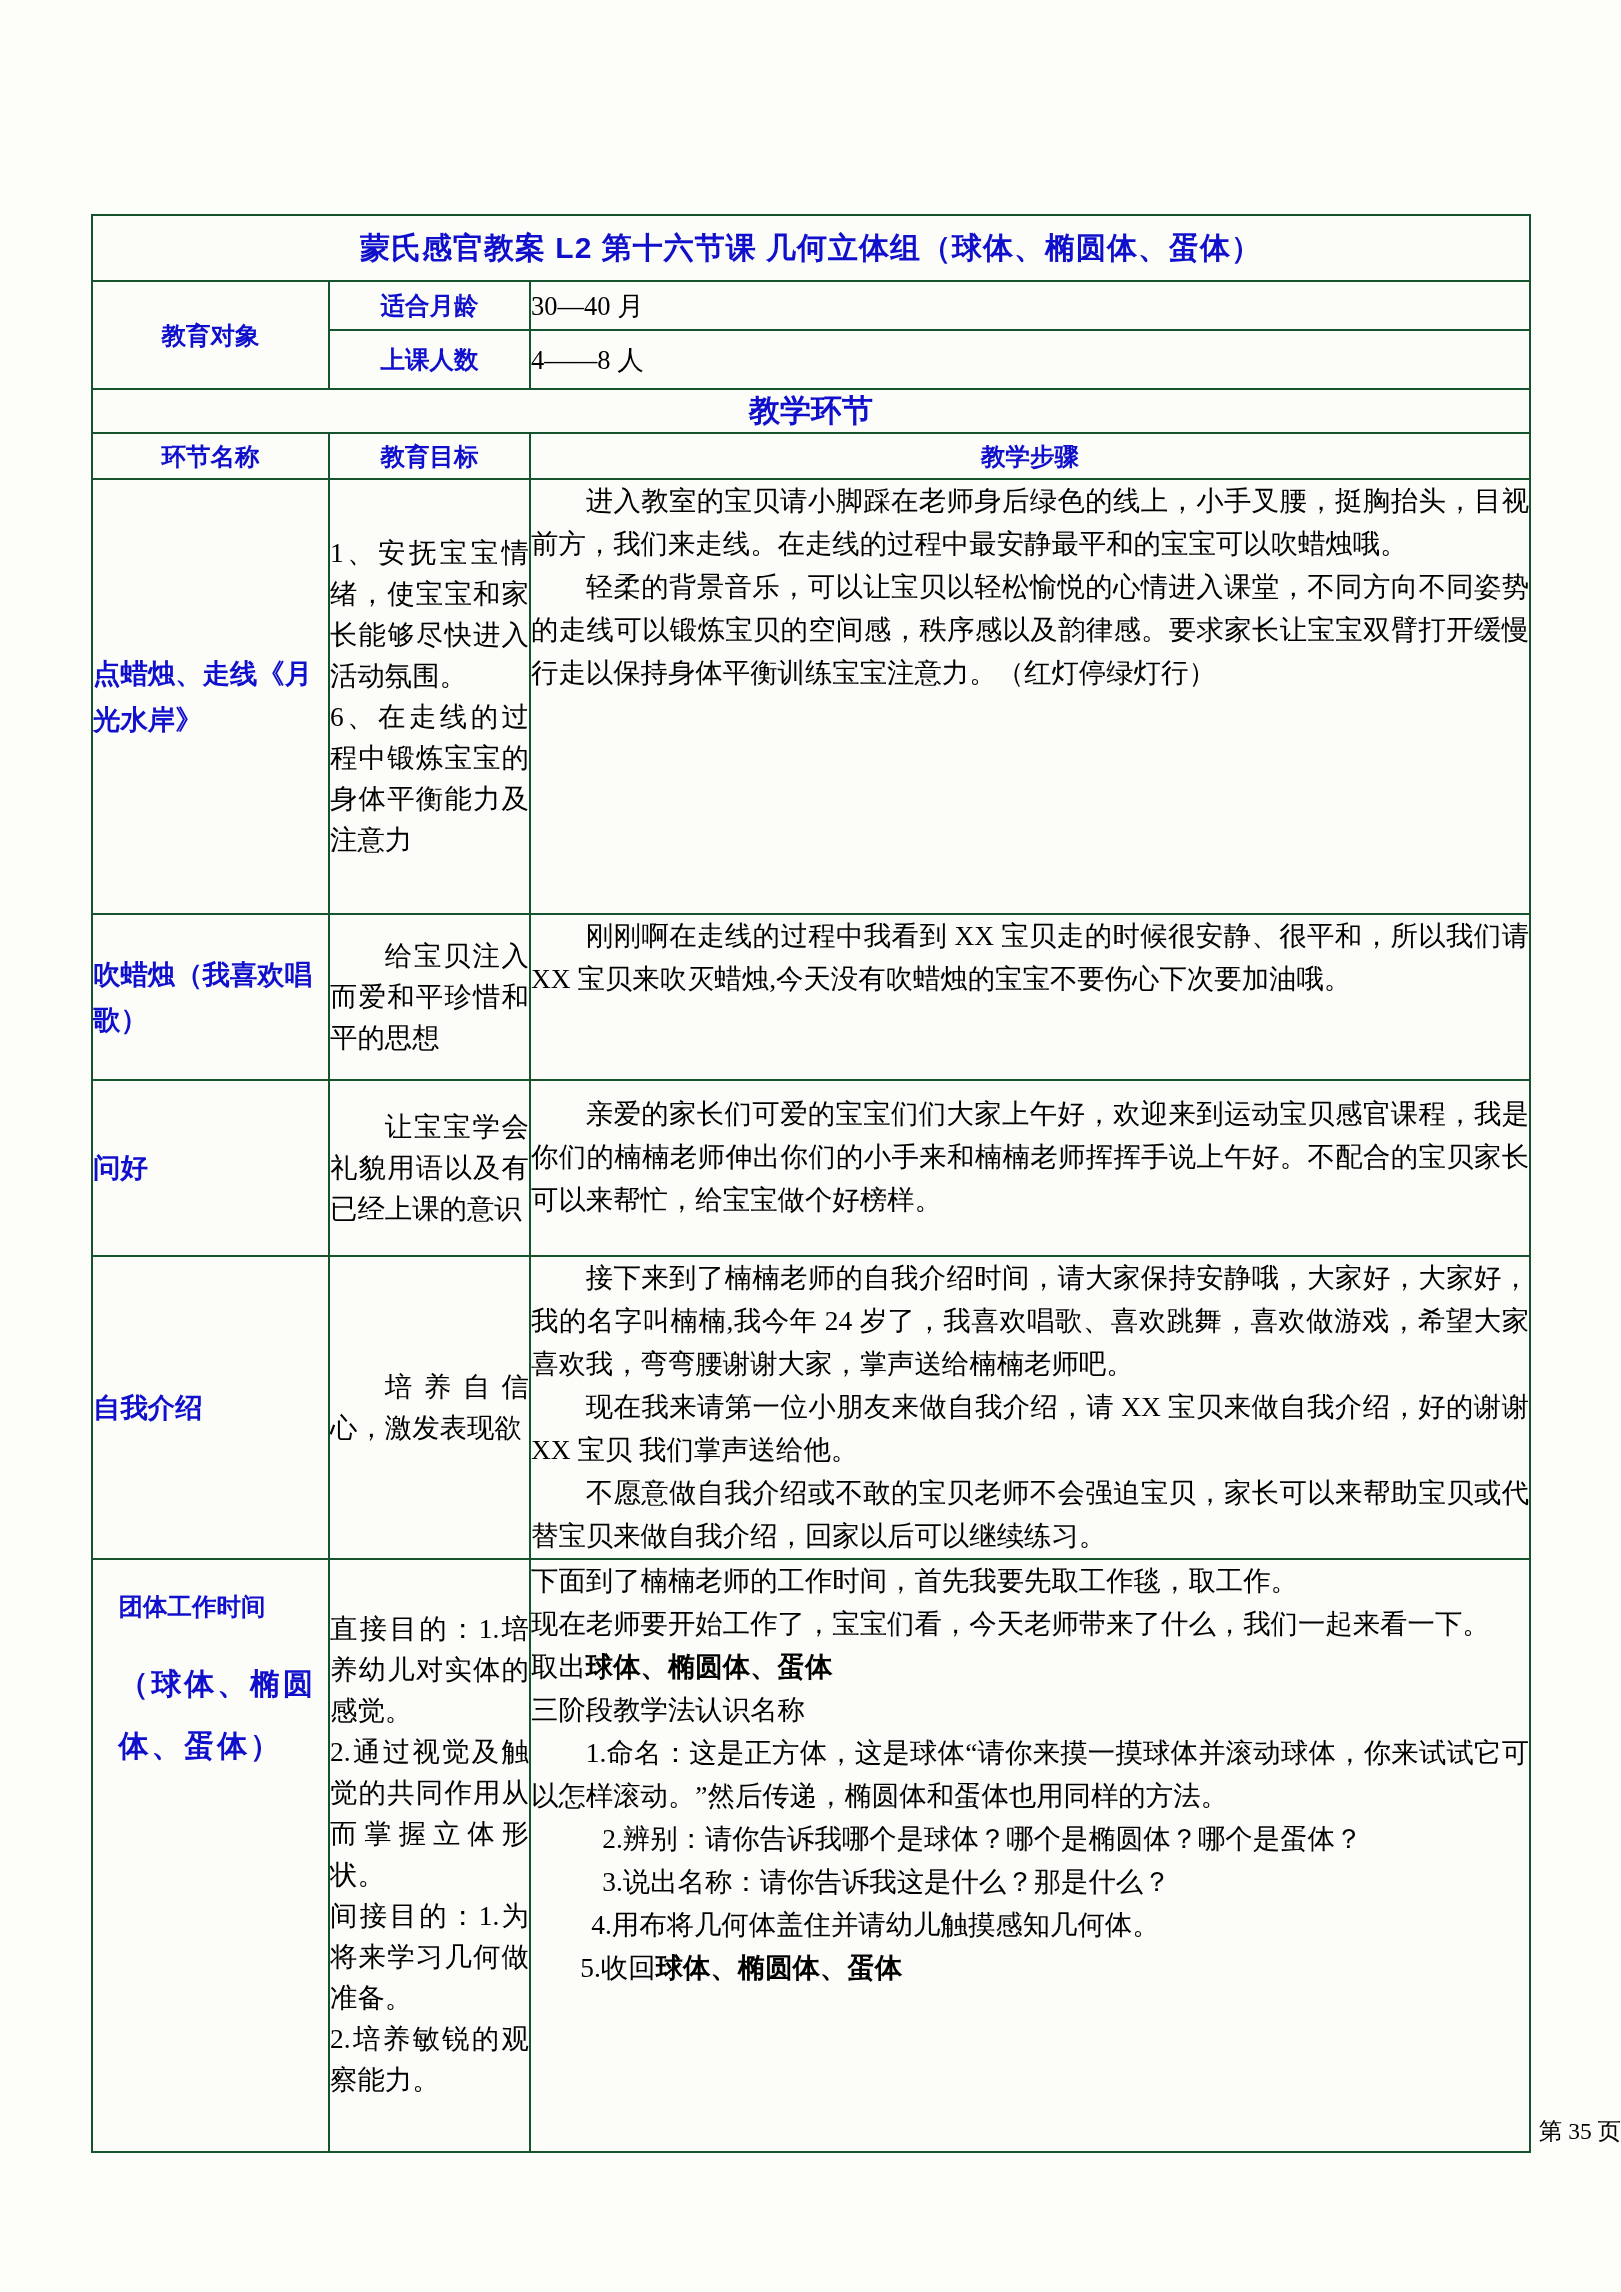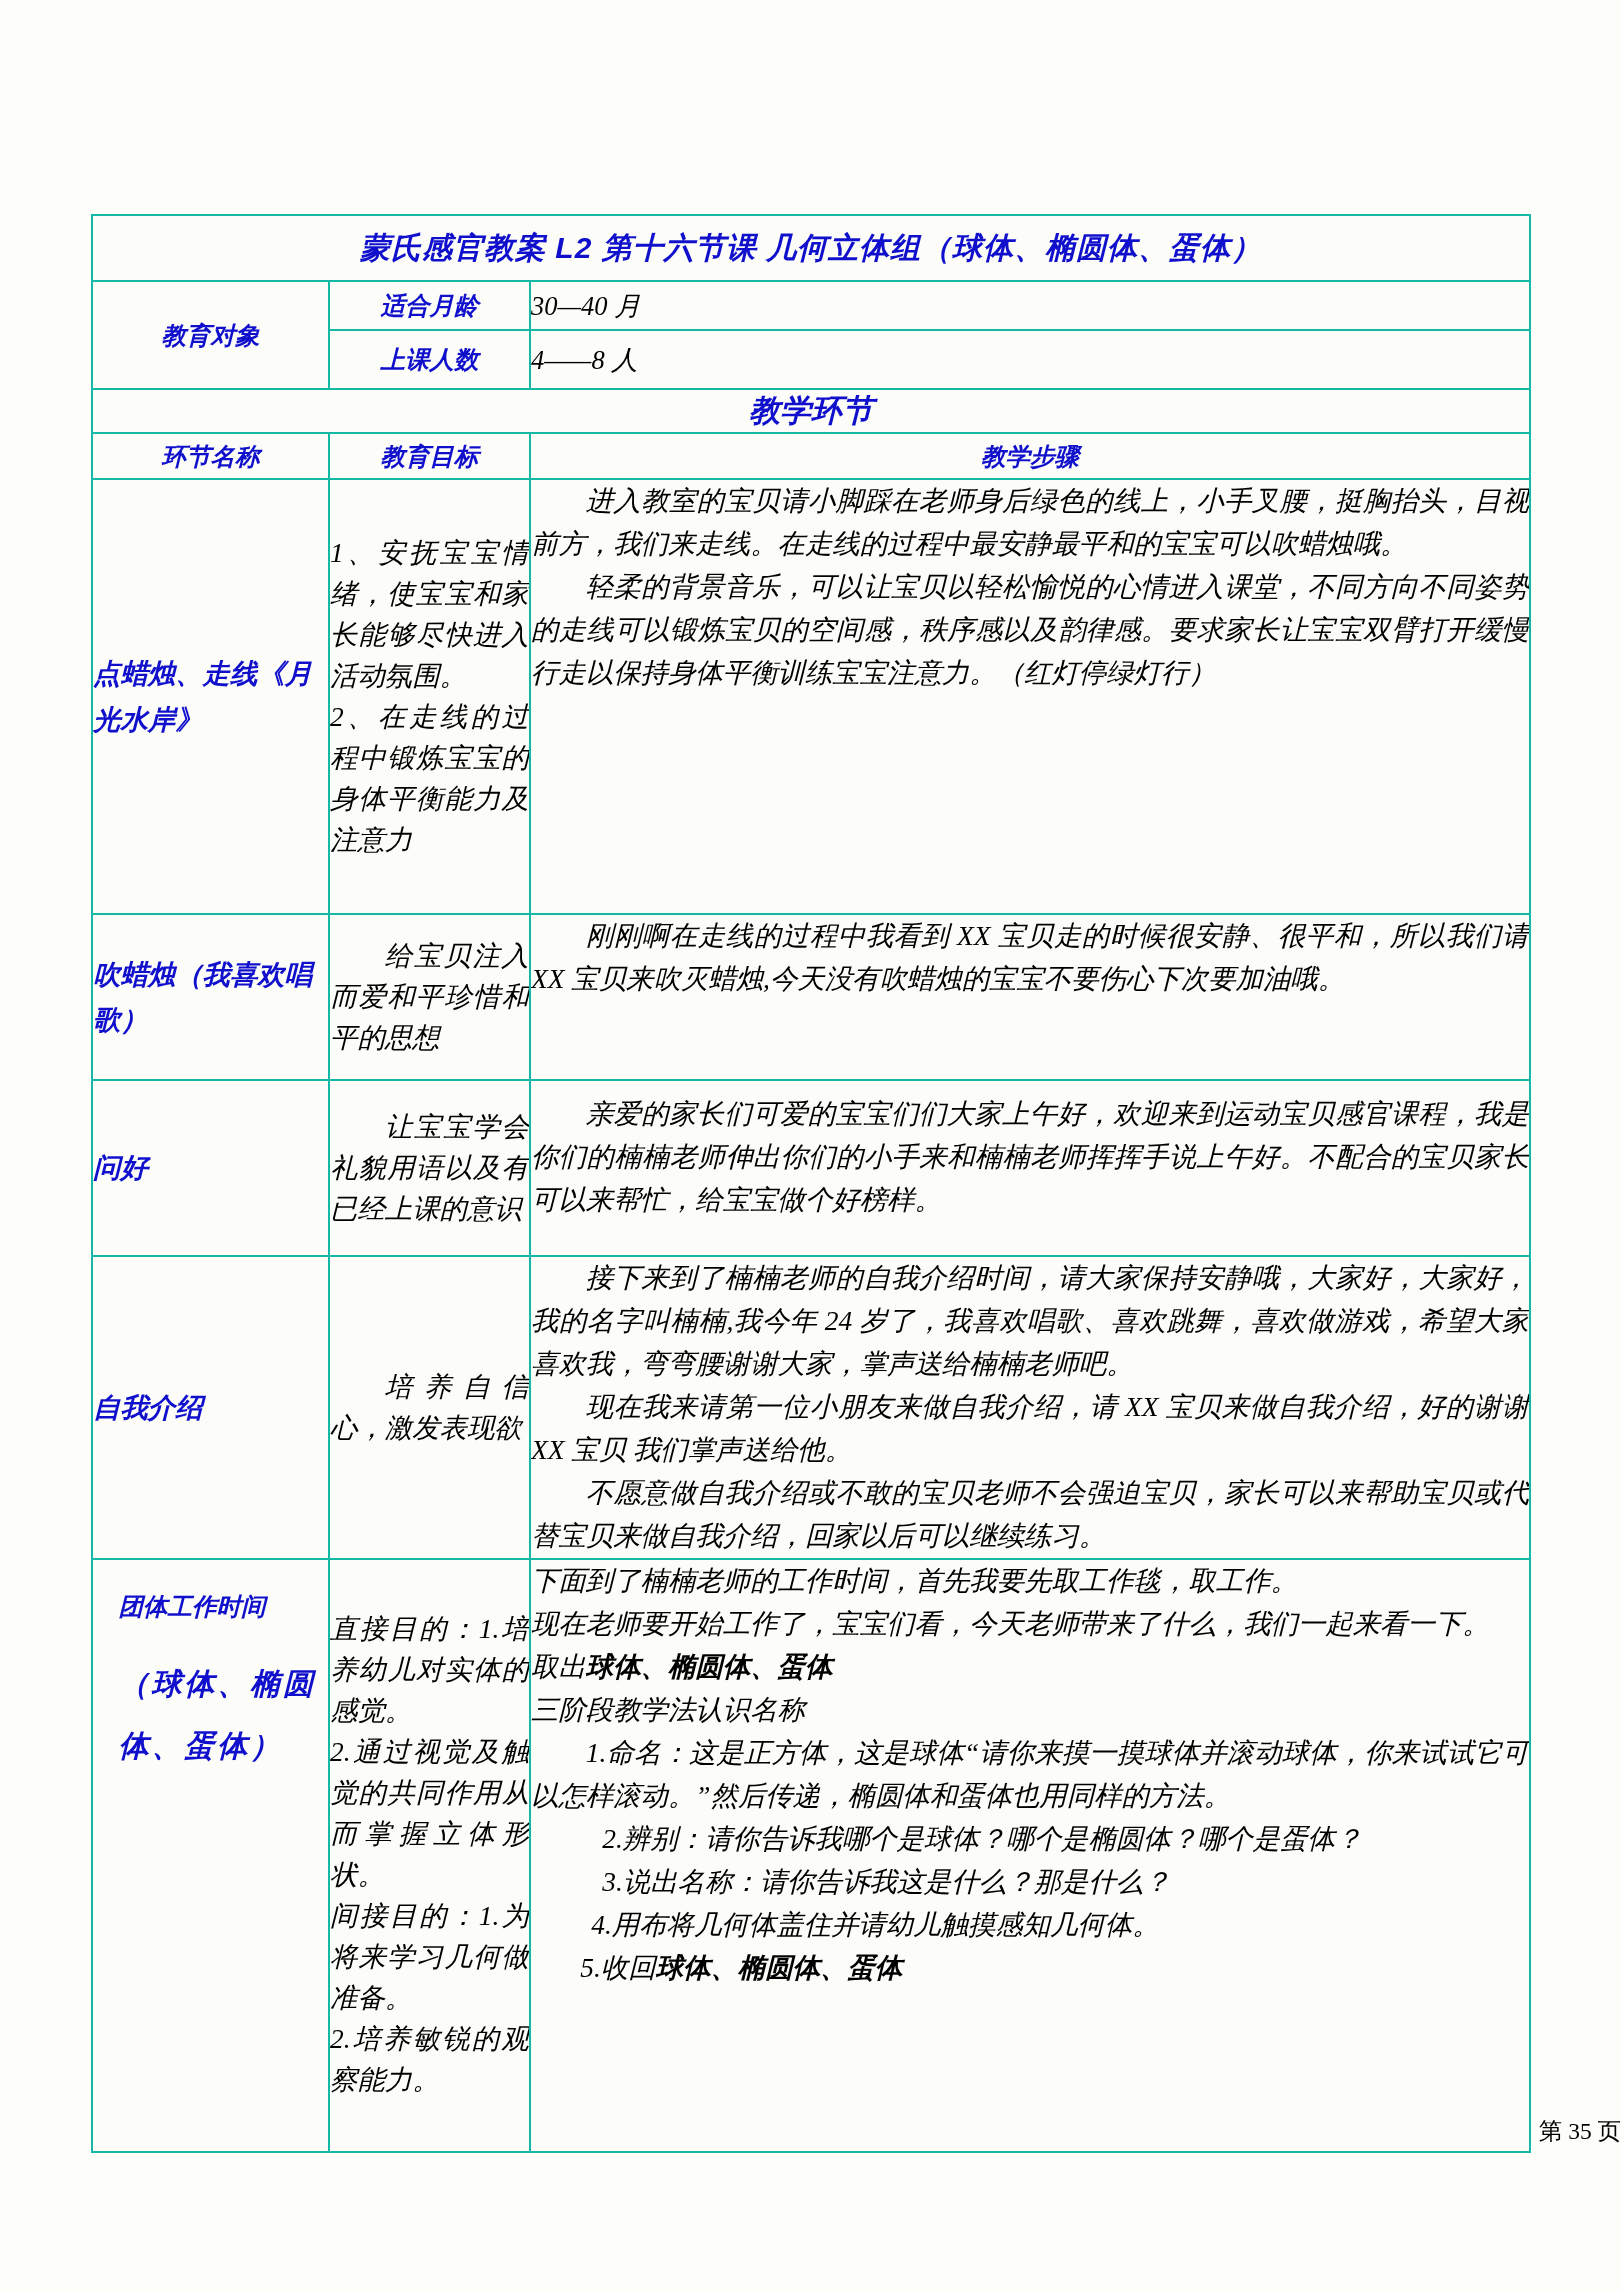--- a/index.html
+++ b/index.html
@@ -11,24 +11,23 @@
     position:relative;
   }
   table.doc{
     position:absolute;left:91px;top:214px;
     width:1438px;
     border-collapse:collapse;
     table-layout:fixed;
     background:#fcfcf9;
   }
   table.doc td{
-    border:2px solid #14b8a6;
+    border:2px solid #14532d;
     padding:0;
     overflow:hidden;
-    font-style:italic;
   }
   
   tr.r-title td{height:64px;}
   tr.r-age td{height:47px;}
   tr.r-count td{height:57px;}
   tr.r-section td{height:42px;}
   tr.r-colhead td{height:44px;}
   tr.row-0 td{height:433px;}
   tr.row-1 td{height:164px;}
   tr.row-2 td{height:174px;}
@@ -123,21 +122,21 @@
       <td class="label-cell blue">环节名称</td>
       <td class="label-cell blue">教育目标</td>
       <td class="label-cell blue">教学步骤</td>
     </tr>
   <tr class="content-row row-0">
         <td class="name-cell blue">
           <div class="name-seg normal">点蜡烛、走线《月光水岸》</div>
         </td>
         <td class="goal-cell">
           <div class="para" style="text-indent: 0em;">1、安抚宝宝情绪，使宝宝和家长能够尽快进入活动氛围。</div>
-          <div class="para" style="text-indent: 0em;">2、在走线的过程中锻炼宝宝的身体平衡能力及注意力</div>
+          <div class="para" style="text-indent: 0em;">6、在走线的过程中锻炼宝宝的身体平衡能力及注意力</div>
         </td>
         <td class="steps-cell">
           <div class="para" style="text-indent: 2em;"><span>进入教室的宝贝请小脚踩在老师身后绿色的线上，小手叉腰，挺胸抬头，目视前方，我们来走线。在走线的过程中最安静最平和的宝宝可以吹蜡烛哦。</span></div>
           <div class="para" style="text-indent: 2em;"><span>轻柔的背景音乐，可以让宝贝以轻松愉悦的心情进入课堂，不同方向不同姿势的走线可以锻炼宝贝的空间感，秩序感以及韵律感。要求家长让宝宝双臂打开缓慢行走以保持身体平衡训练宝宝注意力。（红灯停绿灯行）</span></div>
         </td>
       </tr>
       <tr class="content-row row-1">
         <td class="name-cell blue">
           <div class="name-seg normal">吹蜡烛（我喜欢唱歌）</div>
         </td>

